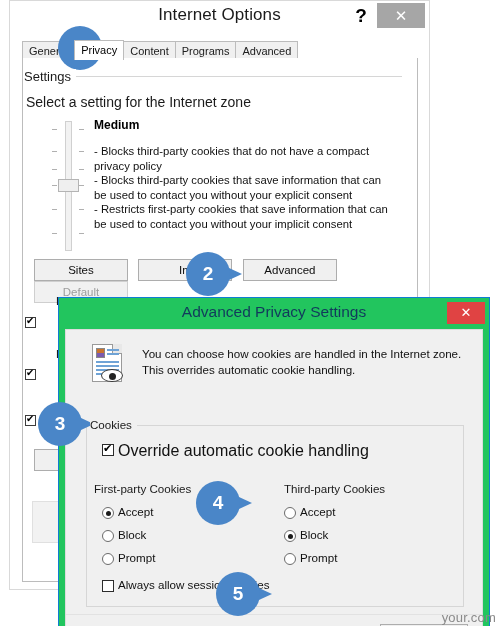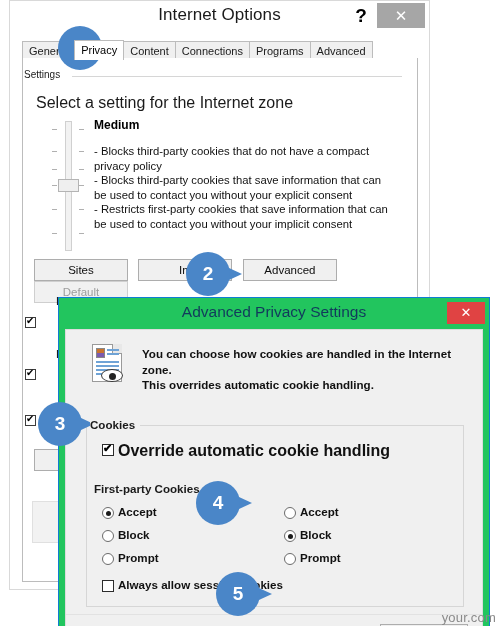--- a/index.html
+++ b/index.html
@@ -64,30 +64,30 @@
   #panel{
     position:absolute; left:12px; top:57px; width:396px; height:524px;
     background:#ffffff;
     border:1px solid #bcbcbc; border-top:none;
     box-sizing:border-box;
   }
 
   
   #settings-legend{
     position:absolute; left:14px; top:68px;
-    font-size:10px; color:#1a1a1a; background:#fff;
+    font-size:13px; color:#1a1a1a; background:#fff;
     padding-right:5px; z-index:2;
   }
   #settings-rule{
     position:absolute; left:62px; top:75px; width:330px;
     border-top:1px solid #d6d6d6;
   }
   #zone-label{
-    position:absolute; left:26px; top:93px;
-    font-size:16px; color:#1a1a1a;
+    position:absolute; left:16px; top:93px;
+    font-size:14px; color:#1a1a1a;
   }
 
   
   #slider{
     position:absolute; left:42px; top:120px; width:32px; height:130px;
   }
   #slider-track{
     position:absolute; left:13px; top:0; width:7px; height:130px;
     background:#f2f2f2; border:1px solid #d0d0d0; box-sizing:border-box;
   }
@@ -159,21 +159,20 @@
   }
   #aps-body{
     position:absolute; left:6px; top:31px; right:6px; bottom:6px;
     background:#f0f0f0;
     border:1px solid #dcdcdc;
     box-sizing:border-box;
   }
   #aps-inner{
     position:absolute; left:0; top:0; right:0; bottom:44px;
     background:#f0f0f0;
-    font-weight:bold;
   }
 
   
   #doc-icon{ position:absolute; left:22px; top:14px; width:40px; height:44px; }
   #doc-page{
     position:absolute; left:4px; top:0; width:30px; height:38px;
     background:#fff; border:1px solid #9a9a9a; box-sizing:border-box;
   }
   #doc-fold{
     position:absolute; right:-1px; top:-1px; width:10px; height:10px;
@@ -287,21 +286,20 @@
   <div id="io-titlebar">
     <div id="io-title">Internet Options</div>
     <div id="io-help">?</div>
     <div id="io-close">✕</div>
   </div>
 
   <div id="tabstrip">
     <div class="tab">General</div>
     <div class="tab active">Privacy</div>
     <div class="tab">Content</div>
-    <div class="tab">Connections</div>
     <div class="tab">Programs</div>
     <div class="tab">Advanced</div>
   </div>
 
   <div id="panel"></div>
 
   <div id="settings-legend">Settings</div>
   <div id="settings-rule"></div>
   <div id="zone-label">Select a setting for the Internet zone</div>
 
@@ -393,20 +391,21 @@
       <div id="ck-override-lbl">Override automatic cookie handling</div>
 
       <div class="colhead" style="left:28px;top:152px">First-party Cookies</div>
       <div class="radio on" style="left:36px;top:177px"></div>
       <div class="rlabel" style="left:52px;top:175px">Accept</div>
       <div class="radio" style="left:36px;top:200px"></div>
       <div class="rlabel" style="left:52px;top:198px">Block</div>
       <div class="radio" style="left:36px;top:223px"></div>
       <div class="rlabel" style="left:52px;top:221px">Prompt</div>
 
+      <div class="colhead" style="left:218px;top:152px">Third-party Cookies</div>
       <div class="radio" style="left:218px;top:177px"></div>
       <div class="rlabel" style="left:234px;top:175px">Accept</div>
       <div class="radio on" style="left:218px;top:200px"></div>
       <div class="rlabel" style="left:234px;top:198px">Block</div>
       <div class="radio" style="left:218px;top:223px"></div>
       <div class="rlabel" style="left:234px;top:221px">Prompt</div>
 
       <div class="chk" id="sess-chk" style="left:36px;top:250px"></div>
       <div id="sess-lbl" style="left:52px;top:248px">Always allow session cookies</div>
     </div>

